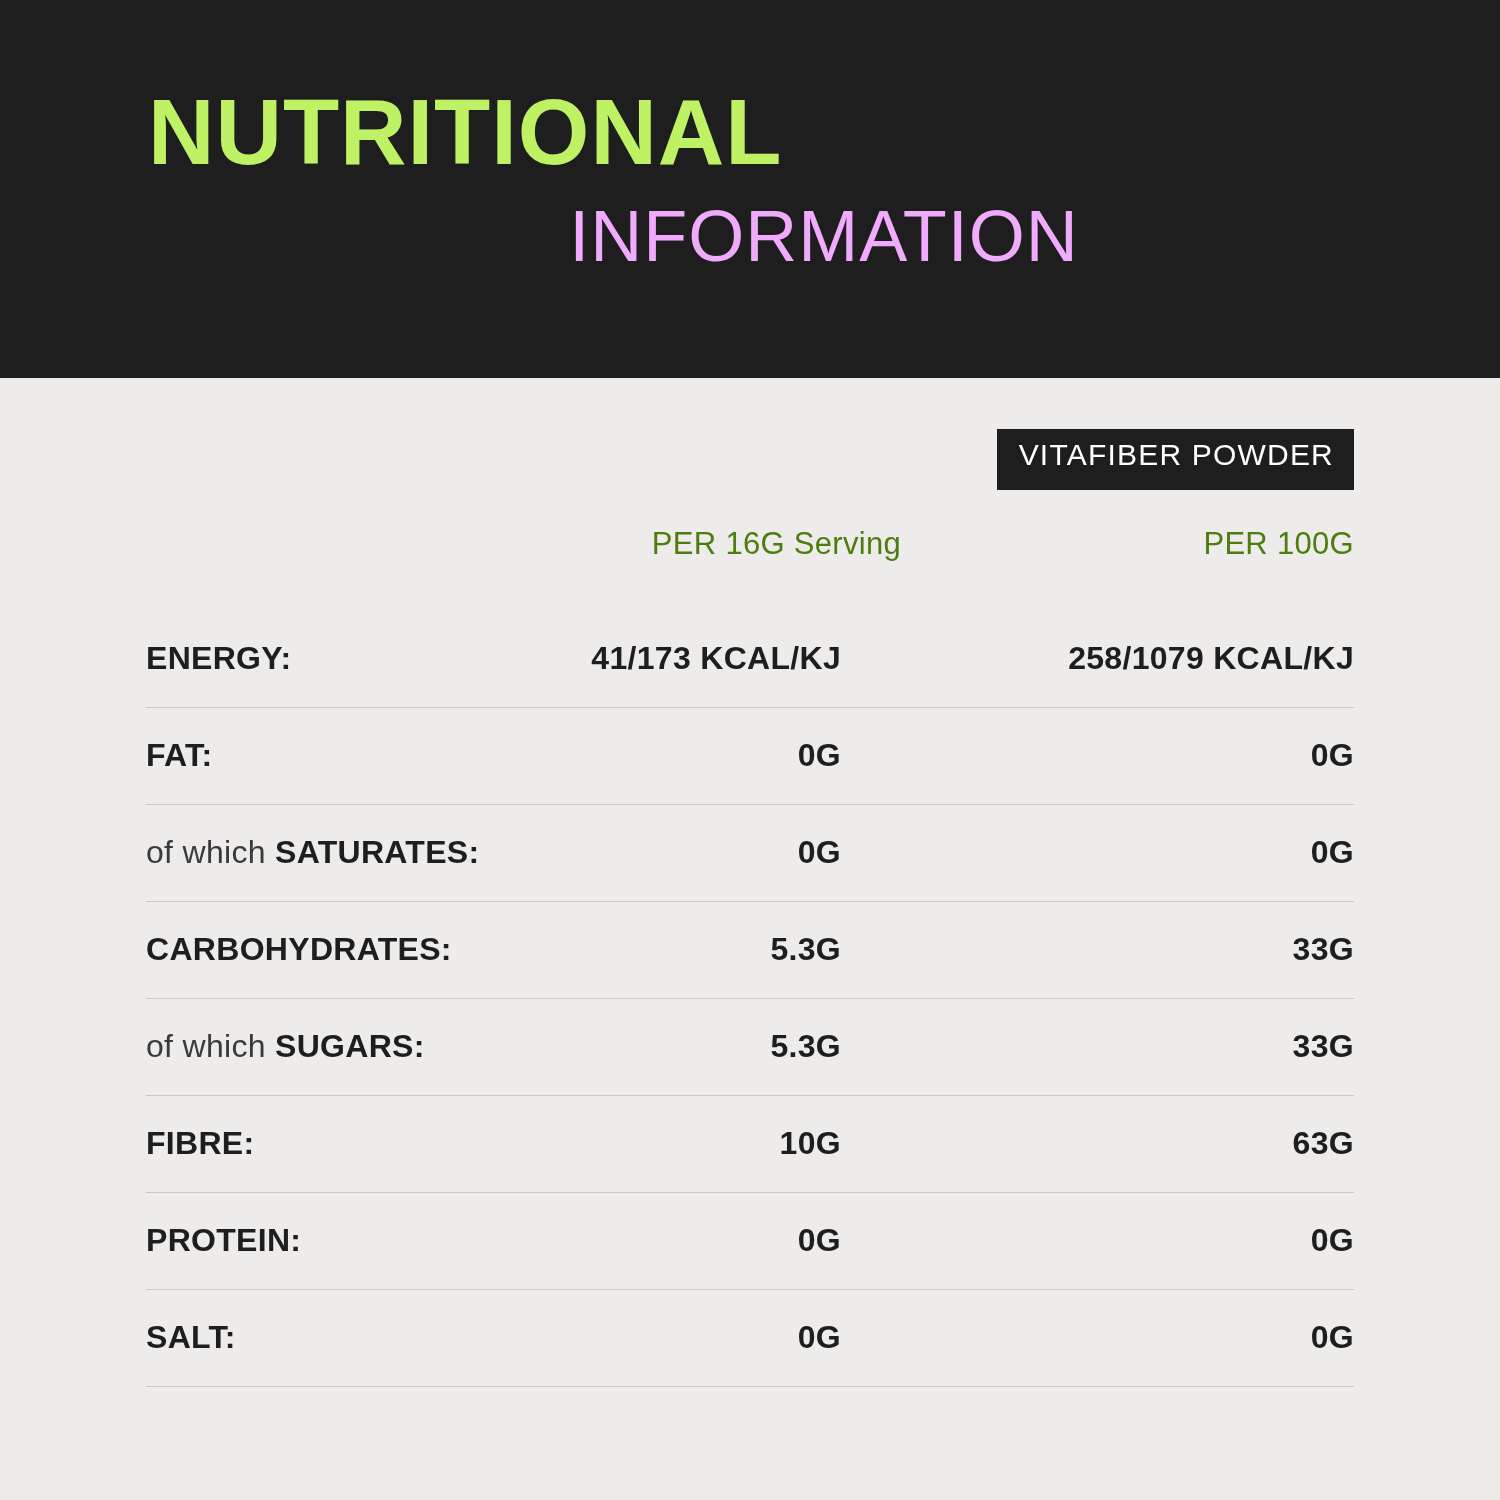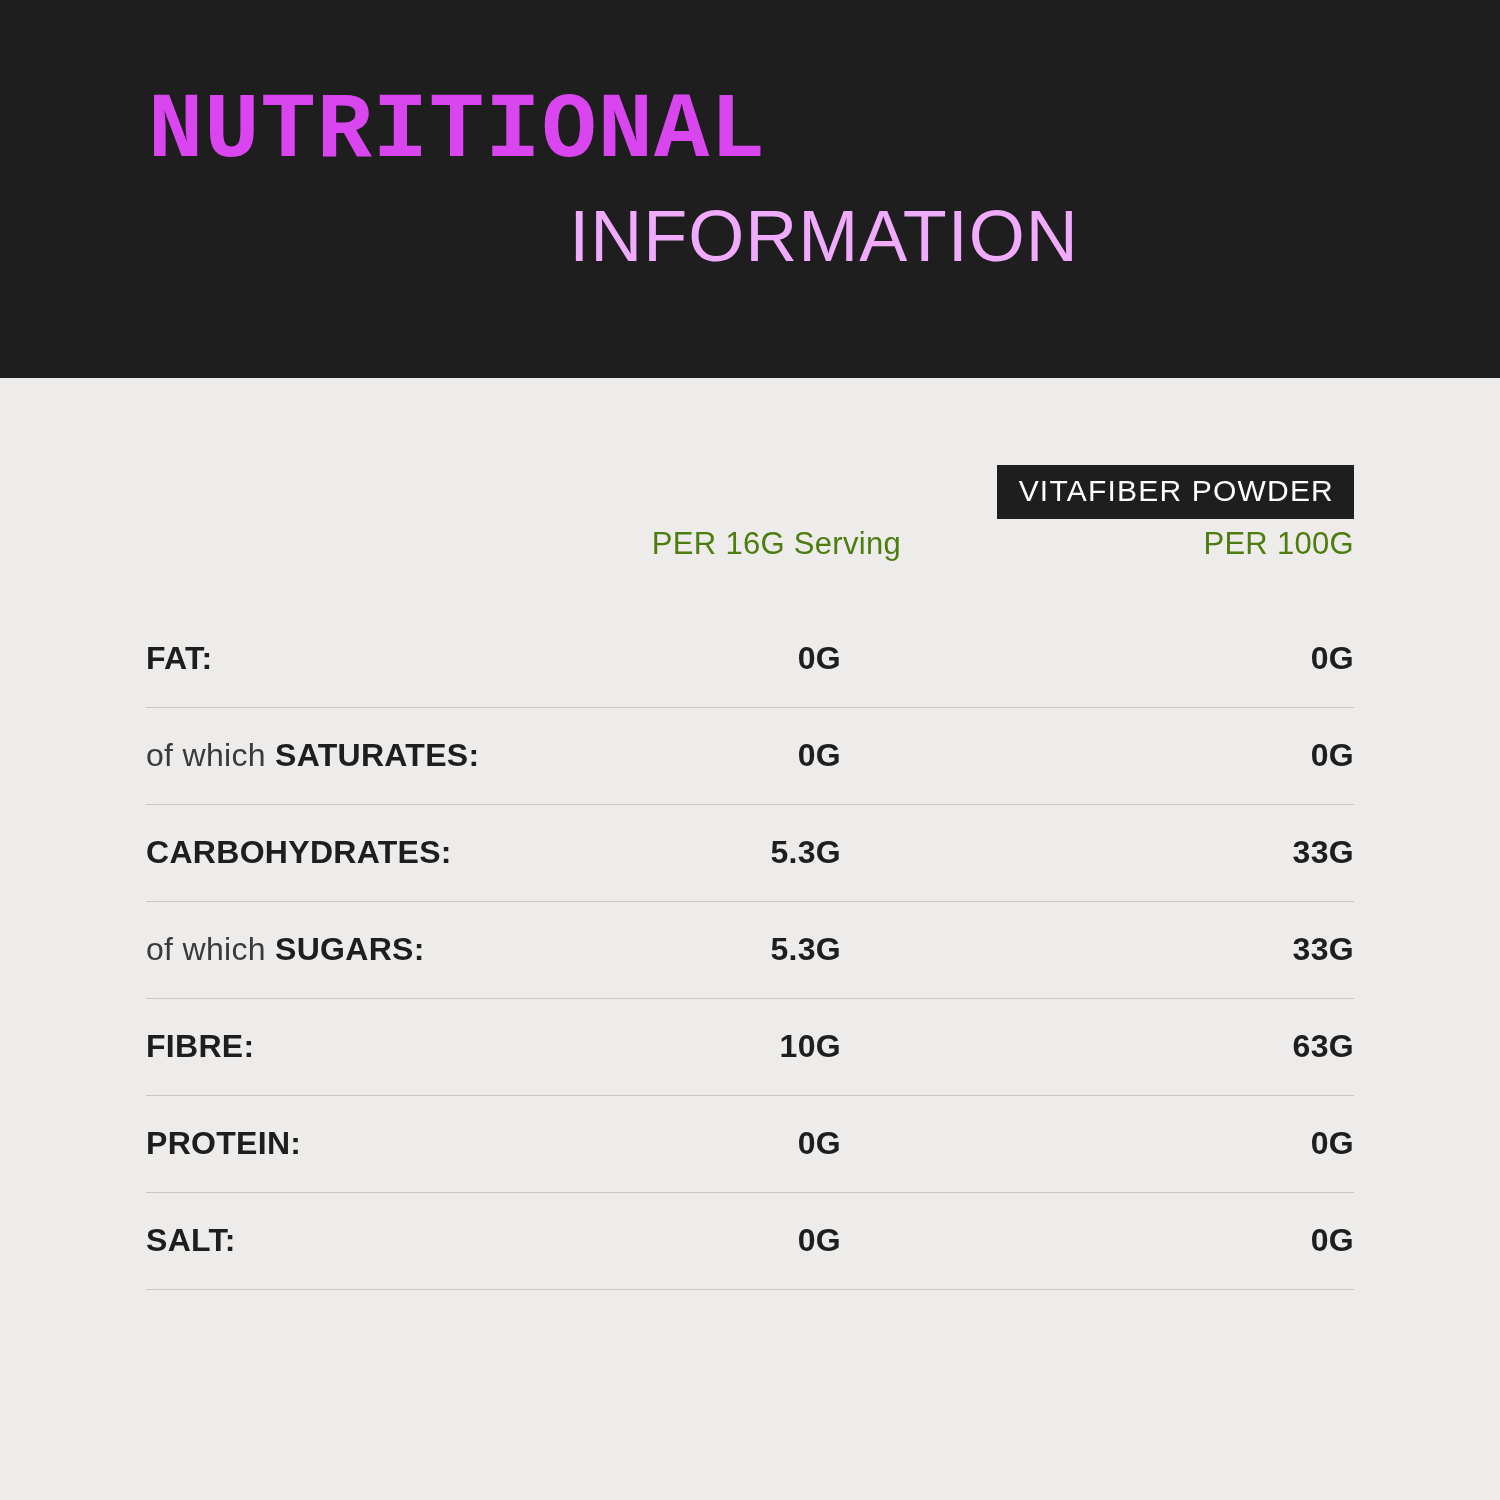--- a/index.html
+++ b/index.html
@@ -28,22 +28,22 @@
     position: absolute;
     left: 0;
     top: 0;
     width: 1500px;
     height: 378px;
     background: #1e1e1e;
     box-sizing: border-box;
     padding: 86px 0 0 148px;
   }
   .header-line1 {
-    color: #d946ef;
-    font-family: Liberation Mono, monospace;
+    color: #bef264;
+    font-family: Liberation Sans, sans-serif;
     font-weight: bold;
     font-size: 92px;
     line-height: 92px;
     letter-spacing: 1px;
     margin: 0;
     white-space: nowrap;
   }
   .header-line2 {
     color: #f0abfc;
     font-family: "Liberation Sans", sans-serif;
@@ -69,24 +69,23 @@
   
   .product-badge {
     position: absolute;
     right: 146px;
     top: 51px;
     background: #1e1e1e;
     color: #ffffff;
     font-size: 30px;
     letter-spacing: 1.2px;
     font-weight: 400;
-    padding: 11px 20px 13px 22px;
+    padding: 11px 20px 20px 22px;
     line-height: 30px;
     white-space: nowrap;
-    margin-top: 36px;
   }
 
   
   .col-headers {
     position: absolute;
     left: 146px;
     right: 146px;
     top: 148px;
     height: 44px;
   }
@@ -160,20 +159,25 @@
     <div class="product-badge">VITAFIBER POWDER</div>
 
     <div class="col-headers">
       <div class="col-head serving">PER 16G Serving</div>
       <div class="col-head per100">PER 100G</div>
     </div>
 
     <table class="nutri-table">
       <tbody>
         <tr>
+          <td class="cell-label"><span class="prefix"></span><span>ENERGY:</span></td>
+          <td class="cell-val col-serving">41/173 KCAL/KJ</td>
+          <td class="cell-val col-per100">258/1079 KCAL/KJ</td>
+        </tr>
+        <tr>
           <td class="cell-label"><span class="prefix"></span><span>FAT:</span></td>
           <td class="cell-val col-serving">0G</td>
           <td class="cell-val col-per100">0G</td>
         </tr>
         <tr>
           <td class="cell-label"><span class="prefix">of which </span><span>SATURATES:</span></td>
           <td class="cell-val col-serving">0G</td>
           <td class="cell-val col-per100">0G</td>
         </tr>
         <tr>

